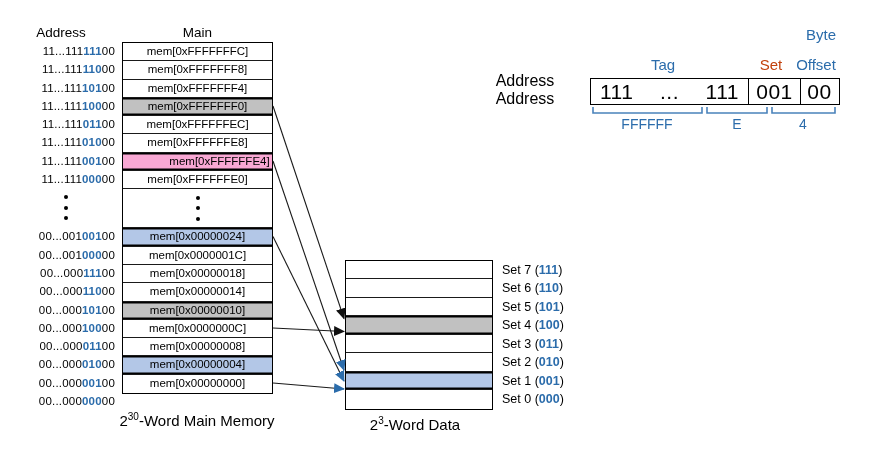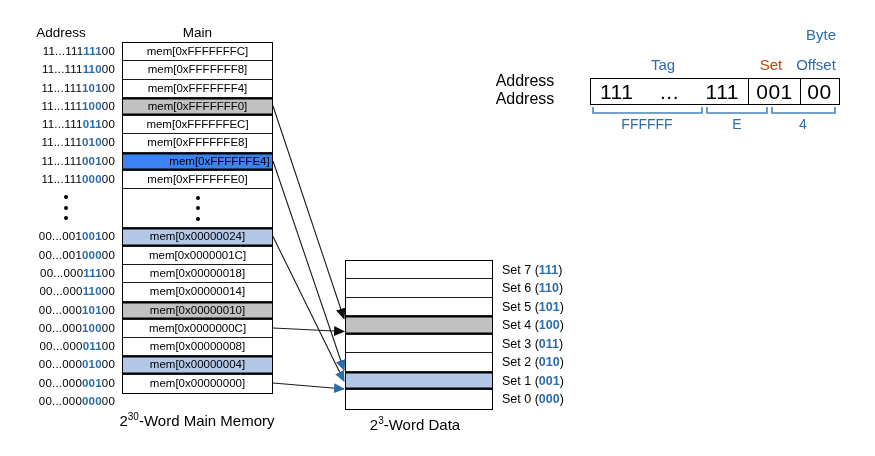--- a/index.html
+++ b/index.html
@@ -89,21 +89,21 @@
       <div class="addr-row"><span>00...000</span><span class="addr-set" style="color: rgb(43, 108, 171);">000</span><span>00</span></div>
     </div>
 
   <div class="abs" id="mem-table">
       <div class="mem-row">mem[0xFFFFFFFC]</div>
       <div class="mem-row">mem[0xFFFFFFF8]</div>
       <div class="mem-row">mem[0xFFFFFFF4]</div>
       <div class="mem-row hl-gray" style="background: rgb(193, 193, 193);">mem[0xFFFFFFF0]</div>
       <div class="mem-row">mem[0xFFFFFFEC]</div>
       <div class="mem-row">mem[0xFFFFFFE8]</div>
-      <div class="mem-row hl-blue" style="background: #3b82f6; padding-left: 44px;">mem[0xFFFFFFE4]</div>
+      <div class="mem-row hl-blue" style="background: #f9a8d4; padding-left: 44px;">mem[0xFFFFFFE4]</div>
       <div class="mem-row">mem[0xFFFFFFE0]</div>
       <div class="gap-row">
         <div class="dots" style="margin: 0px auto;">
           <div class="dot"></div>
           <div class="dot"></div>
           <div class="dot"></div>
         </div>
       </div>
       <div class="mem-row hl-blue" style="background: rgb(179, 199, 231);">mem[0x00000024]</div>
       <div class="mem-row">mem[0x0000001C]</div>

